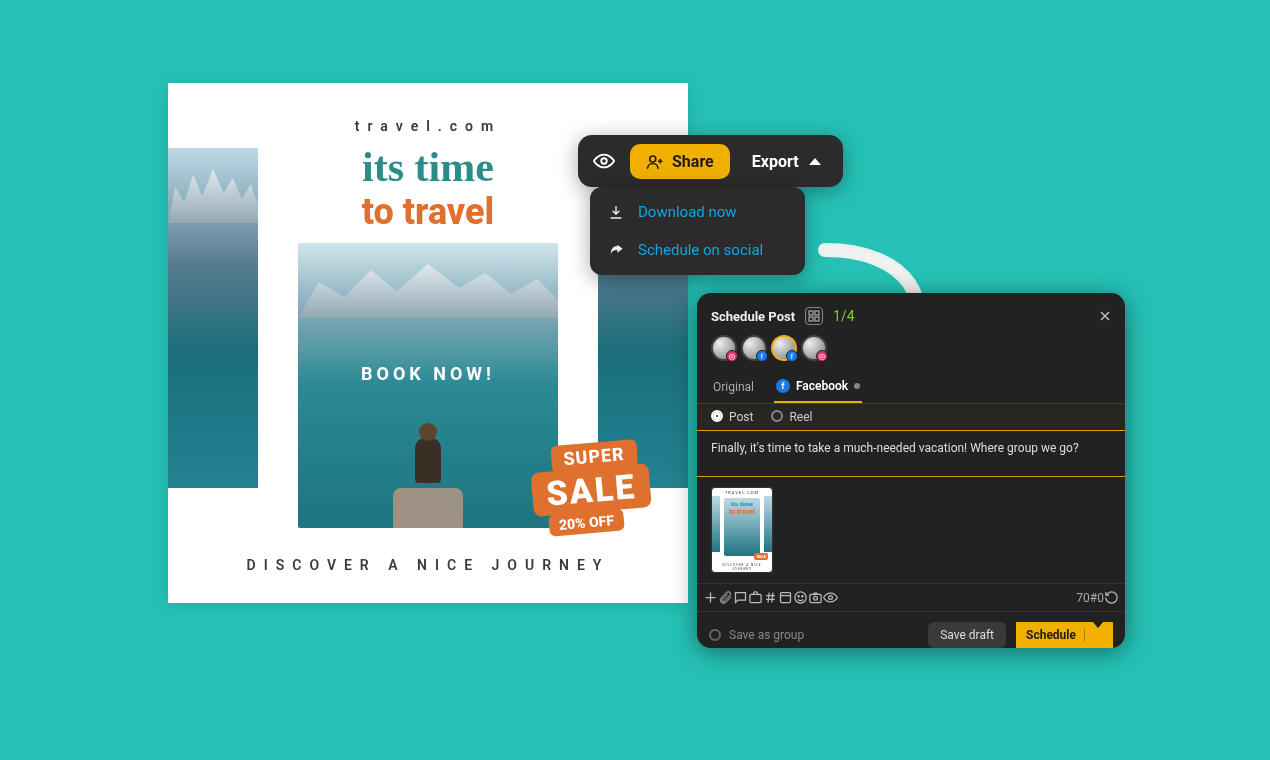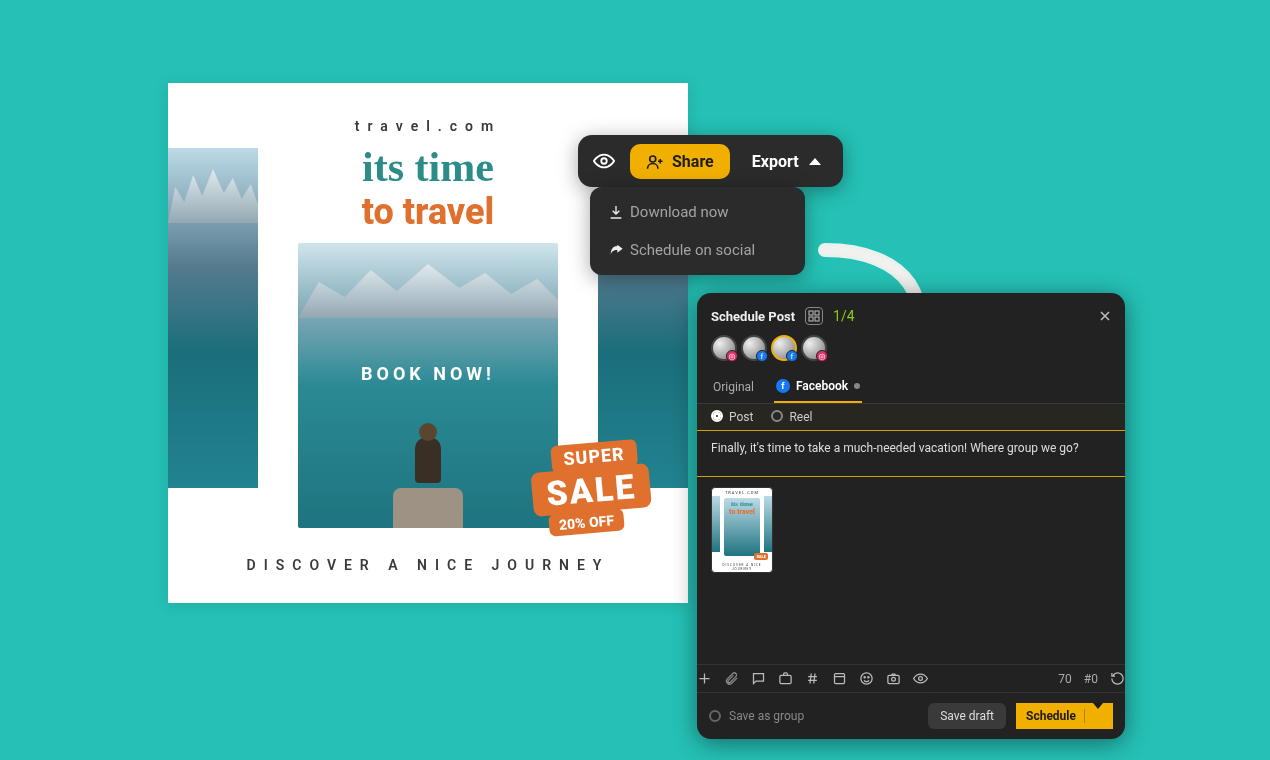--- a/index.html
+++ b/index.html
@@ -24,26 +24,26 @@
   .sale-sale{background:#e0702e;color:#fff;font-weight:900;font-size:34px;padding:2px 14px;border-radius:8px;letter-spacing:2px;margin-top:-2px;}
   .sale-off{background:#e0702e;color:#fff;font-weight:800;font-size:14px;padding:3px 10px;border-radius:6px;display:inline-block;transform:translateX(14px);margin-top:-2px;}
 
   .toolbar{position:absolute;left:578px;top:135px;background:#2b2b2b;border-radius:14px;display:flex;align-items:flex-end;padding:8px;gap:8px;box-shadow:0 4px 20px rgba(0,0,0,.35);}
   .tb-eye{width:36px;height:36px;border-radius:8px;display:flex;align-items:center;justify-content:center;color:#fff;}
   .tb-share{background:#f1b000;color:#1c1c1c;font-weight:700;border-radius:10px;padding:8px 16px;display:flex;align-items:center;gap:8px;font-size:16px;}
   .tb-export{color:#fff;font-weight:700;padding:8px 14px;display:flex;align-items:center;gap:10px;font-size:16px;}
   .chev{width:0;height:0;border-left:6px solid transparent;border-right:6px solid transparent;border-bottom:7px solid #fff;}
 
   .dropdown{position:absolute;left:590px;top:187px;width:215px;background:#2b2b2b;border-radius:12px;padding:6px 0;box-shadow:0 4px 20px rgba(0,0,0,.35);}
-  .dd-item{display:flex;align-items:center;gap:6px;padding:10px 18px;color:#a3a3a3;font-size:15px;cursor:pointer;}
+  .dd-item{display:flex;align-items:center;gap:14px;padding:10px 18px;color:#0ea5e9;font-size:15px;cursor:pointer;}
   .dd-icon{width:16px;height:16px;display:inline-flex;align-items:center;justify-content:center;}
 
   .arrow-svg{position:absolute;left:805px;top:240px;width:160px;height:160px;pointer-events:none;}
 
-  .panel{position:absolute;left:697px;top:293px;width:428px;height:446px;background:#222;border-radius:14px;box-shadow:0 4px 24px rgba(0,0,0,.45);color:#ddd;font-size:12px;display:flex;flex-direction:column;}
+  .panel{position:absolute;left:697px;top:293px;width:428px;height:355px;background:#222;border-radius:14px;box-shadow:0 4px 24px rgba(0,0,0,.45);color:#ddd;font-size:12px;display:flex;flex-direction:column;}
   .p-head{display:flex;align-items:center;padding:14px 14px 8px;gap:10px;}
   .p-title{font-weight:700;font-size:13px;color:#eee;}
   .p-layout{width:18px;height:18px;border:1px solid #888;border-radius:4px;display:inline-flex;align-items:center;justify-content:center;font-size:9px;color:#bbb;}
   .p-count{font-size:14px;color:#84cc16;}
   .p-close{margin-left:auto;color:#bbb;font-size:14px;cursor:pointer;}
   .avatars{display:flex;gap:4px;padding:2px 14px 6px;}
   .av{width:26px;height:26px;border-radius:50%;background:radial-gradient(circle at 30% 30%,#eee,#777);border:2px solid #444;position:relative;}
   .av.active{border:2px solid #f1b000;}
   .av .plat{position:absolute;right:-3px;bottom:-3px;width:12px;height:12px;border-radius:50%;font-size:8px;display:flex;align-items:center;justify-content:center;border:1px solid #222;}
   .av .plat.fb{background:#1877f2;color:#fff;}
@@ -61,21 +61,21 @@
   .media-strip{padding:10px 14px;display:flex;gap:8px;flex:1;}
   .thumb{width:62px;height:86px;border-radius:4px;overflow:hidden;background:#fff;position:relative;border:1px solid #333;}
   .thumb .tmain{position:absolute;inset:10px 12px 16px;background:linear-gradient(180deg,#bcdae6,#1e7480);border-radius:2px;}
   .thumb .tl{position:absolute;left:0;top:8px;width:8px;height:56px;background:linear-gradient(180deg,#bcdae6,#1e7480);}
   .thumb .tr{position:absolute;right:0;top:8px;width:8px;height:56px;background:linear-gradient(180deg,#bcdae6,#1e7480);}
   .thumb .ttxt1{position:absolute;top:2px;left:0;right:0;text-align:center;font-size:4px;letter-spacing:1px;color:#333;}
   .thumb .ttxt2{position:absolute;top:12px;left:0;right:0;text-align:center;font-family:"Brush Script MT",cursive;font-size:7px;color:#2b8c89;font-weight:700;}
   .thumb .ttxt3{position:absolute;top:20px;left:0;right:0;text-align:center;font-size:7px;color:#e0702e;font-weight:800;}
   .thumb .tsale{position:absolute;right:4px;bottom:12px;background:#e0702e;color:#fff;font-size:4px;font-weight:800;padding:1px 2px;border-radius:2px;}
   .thumb .tfoot{position:absolute;bottom:1px;left:0;right:0;text-align:center;font-size:3px;letter-spacing:1px;color:#333;}
-  .tool-row{display:flex;align-items:center;gap:12px;padding:6px 0;border-top:1px solid #333;color:#bbb;font-size:14px;}
+  .tool-row{display:flex;align-items:center;gap:0;padding:6px 6px;border-top:1px solid #333;color:#bbb;font-size:14px;}
   .tool-row .spacer{flex:1;}
   .tool-row .ctr{font-size:12px;color:#aaa;}
   .foot{display:flex;align-items:center;gap:10px;padding:10px 12px;border-top:1px solid #333;}
   .save-grp{display:flex;align-items:center;gap:8px;color:#888;font-size:12px;}
   .sg-circ{width:12px;height:12px;border-radius:50%;border:2px solid #666;}
   .foot .spacer{flex:1;}
   .btn-draft{background:#3a3a3a;color:#ddd;border-radius:6px;padding:6px 12px;font-size:12px;cursor:pointer;}
   .btn-sched{background:#f1b000;color:#1c1c1c;font-weight:700;border-radius:0;padding:6px 10px;font-size:12px;display:flex;align-items:center;gap:8px;cursor:pointer;}
   .btn-sched .split{border-left:1px solid rgba(0,0,0,.25);padding-left:8px;}
   .chev-dn{width:0;height:0;border-left:5px solid transparent;border-right:5px solid transparent;border-top:6px solid #1c1c1c;}

